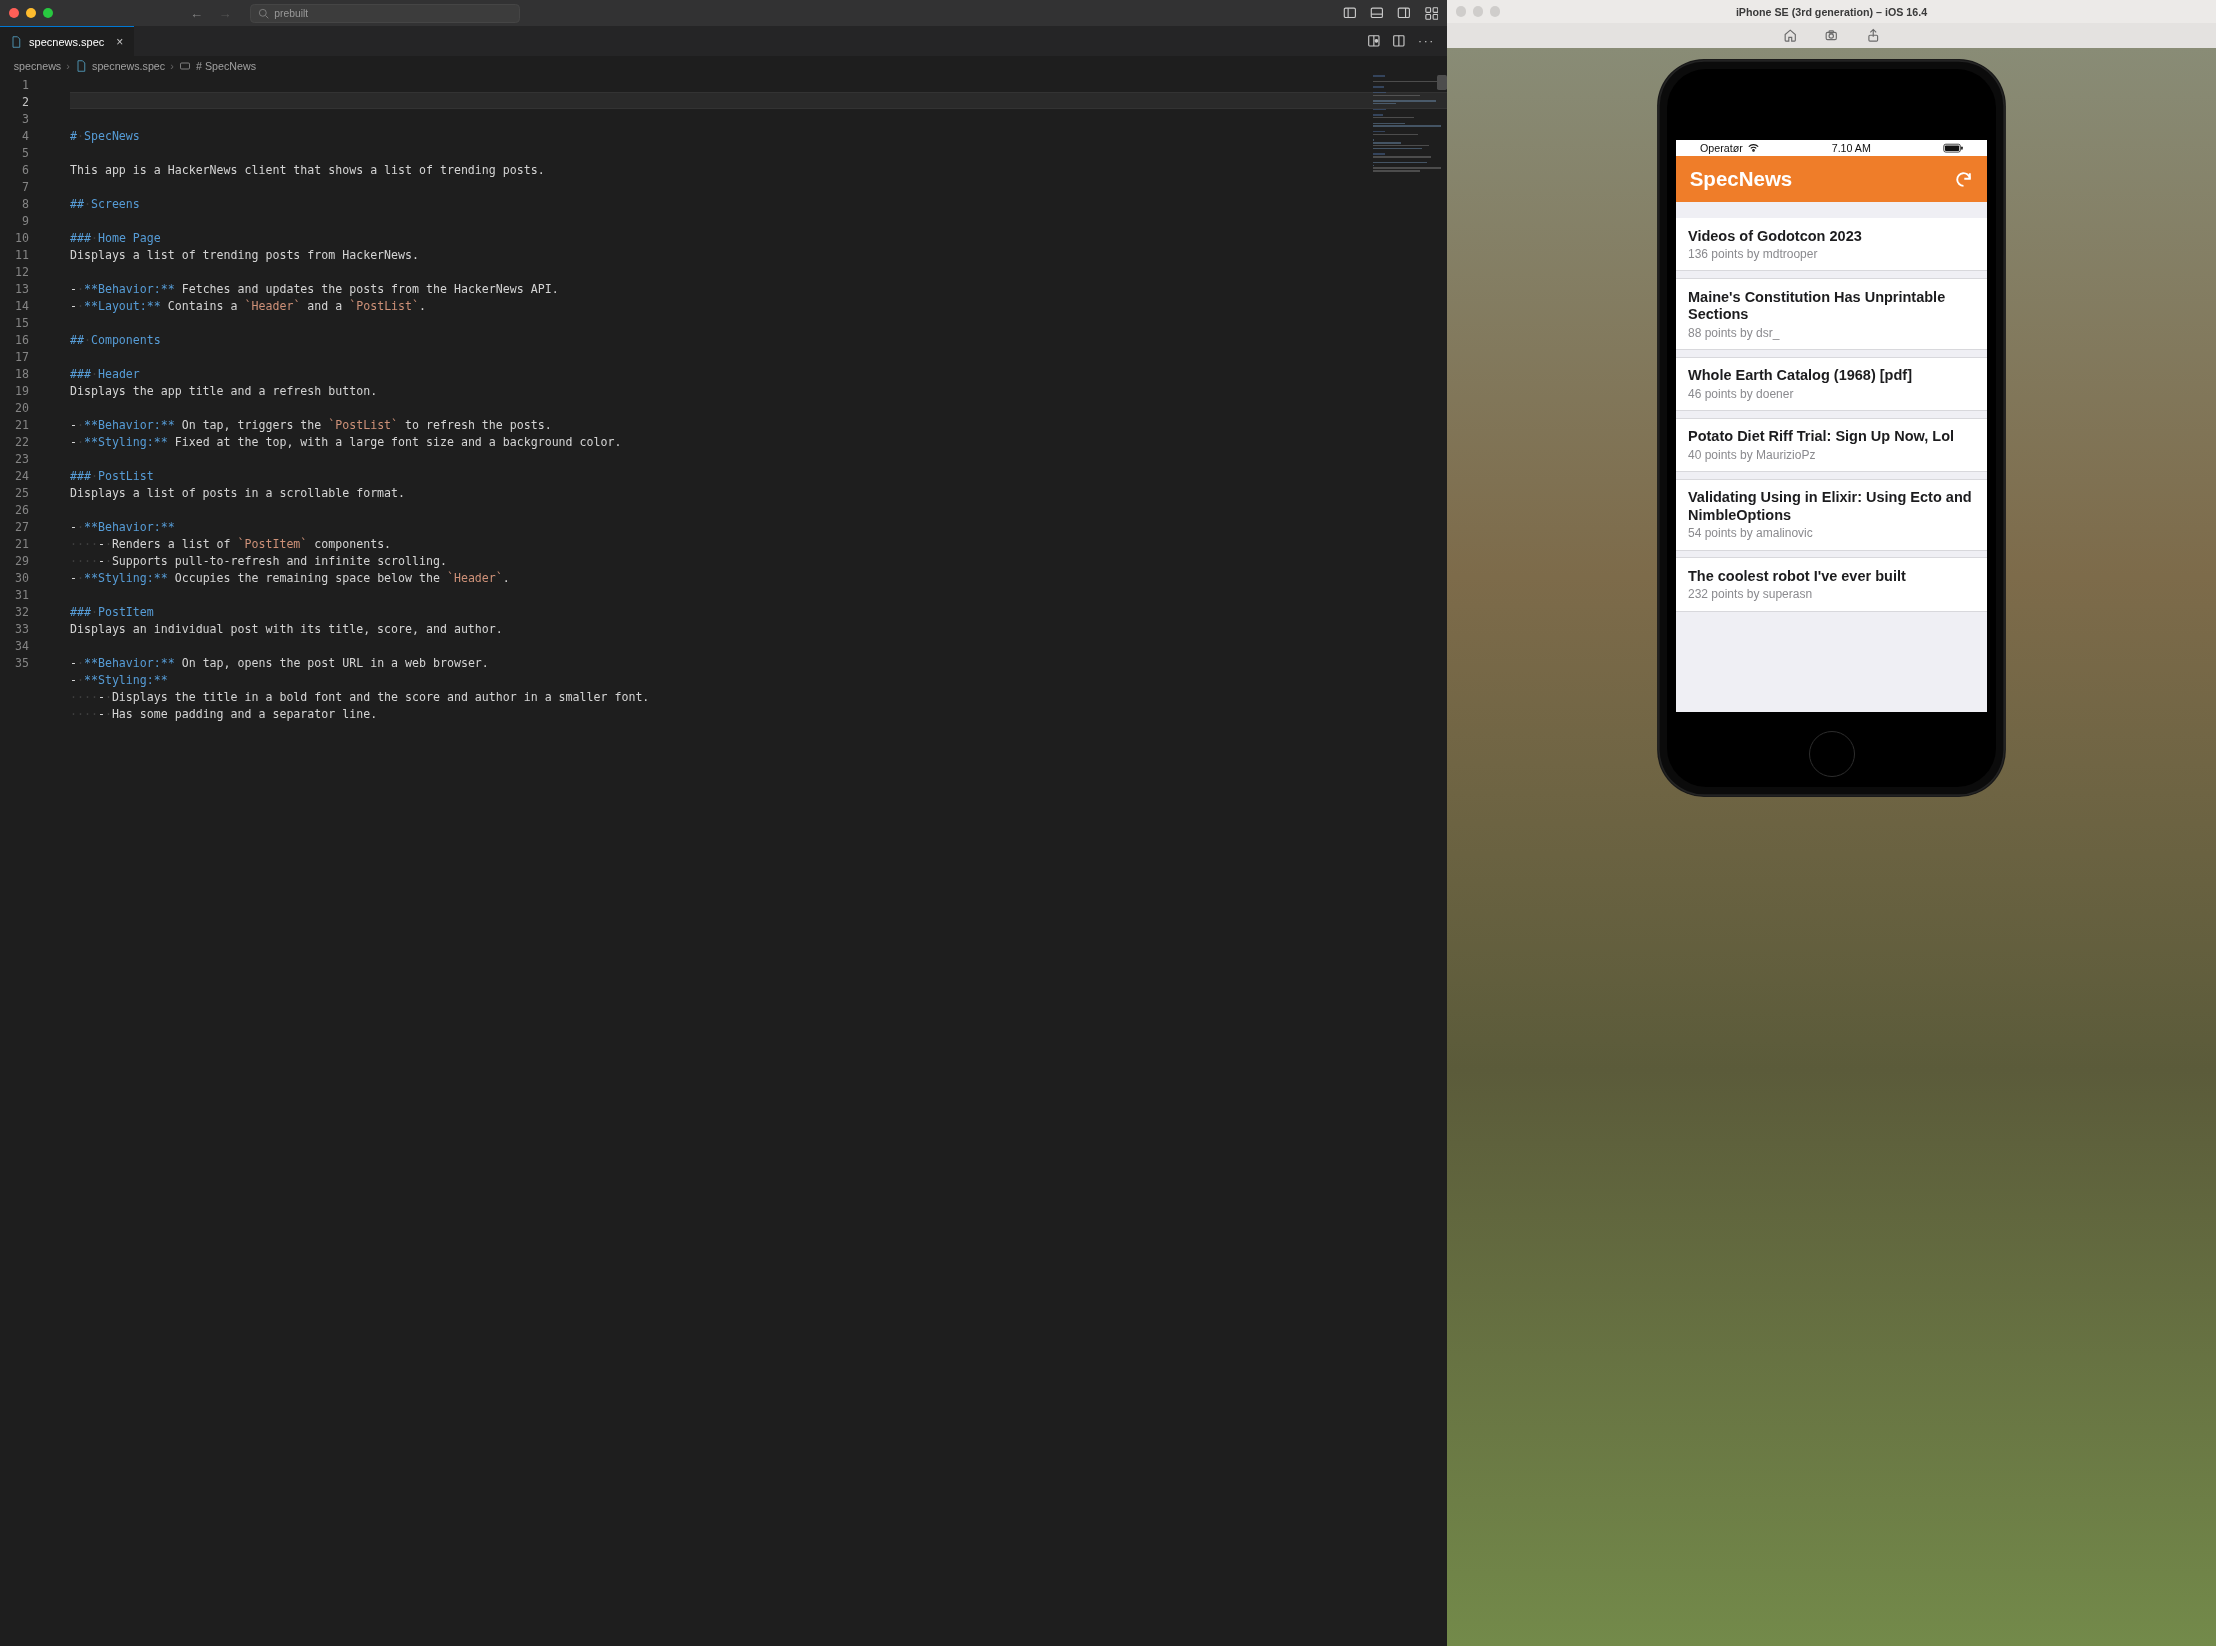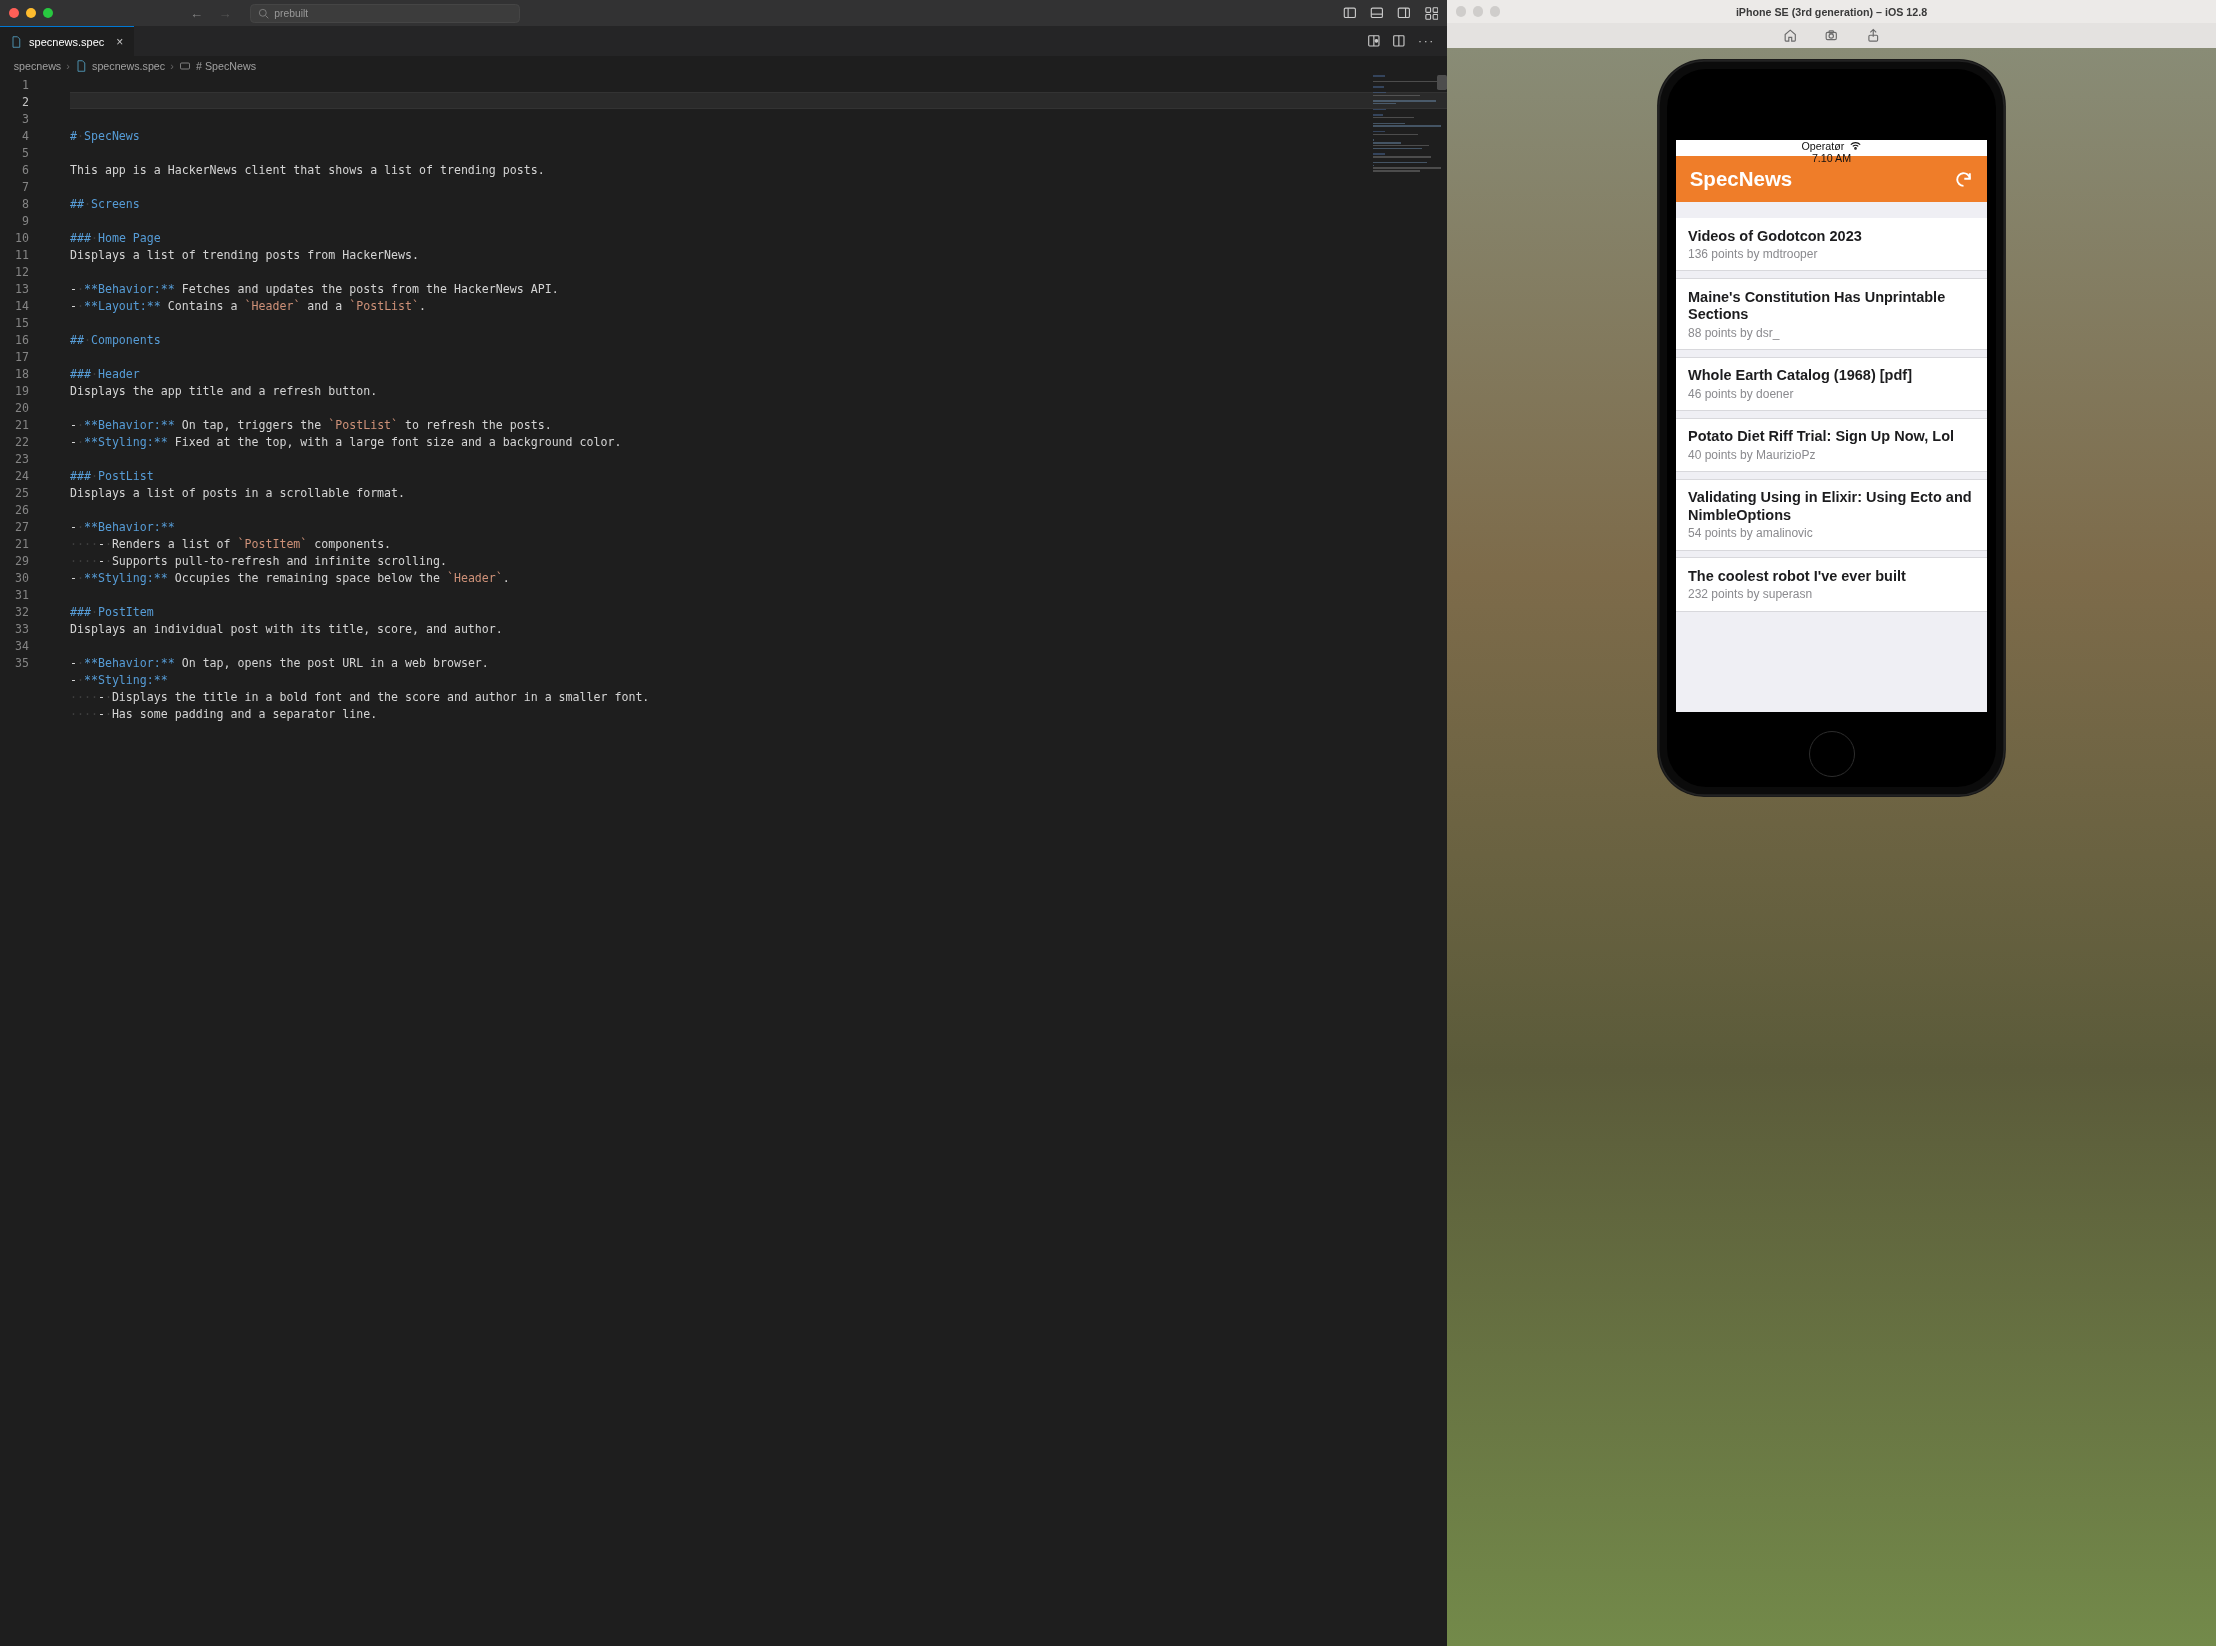--- a/index.html
+++ b/index.html
@@ -48,21 +48,21 @@
   .sim-side{flex:1; position:relative; background: linear-gradient(180deg,#8a8f7a 0%,#7d6b4a 35%,#5b5b3a 65%,#738a4a 100%); display:flex; flex-direction:column; align-items:center;}
   .sim-titlebar{height:23px;width:100%;background:#eceae8;display:flex;align-items:center;justify-content:center;position:relative;font-size:10.7px;color:#3a3a3a;font-weight:600;}
   .sim-traffic{position:absolute;left:8.6px;display:flex;gap:6.8px;}
   .sim-traffic span{width:10.3px;height:10.3px;border-radius:50%;background:#cfcdcb;display:inline-block;}
   .sim-toolbar{height:25px;width:100%;background:#e4e2e0;display:flex;align-items:center;justify-content:center;gap:27px;}
   .sim-toolbar svg{width:14.5px;height:14.5px;stroke:#6b6b6b;fill:none;stroke-width:1.6;}
 
   .device{margin-top:12px;width:347px;height:736px;background:#0b0b0b;border-radius:46px;padding:8.6px;box-shadow:0 0 0 0.9px #1a1a1a, inset 0 0 0 1.7px #222;}
   .device-inner{width:100%;height:100%;background:#000;border-radius:39px;padding:9.4px;position:relative;}
   .screen{width:100%;height:calc(100% - 128px);margin-top:62px;background:#efeff4;overflow:hidden;position:relative;}
-  .statusbar{height:16.3px;background:#fff;display:flex;align-items:center;justify-content:space-between;padding:0 6px;font-size:10.7px;font-weight:500;color:#111;flex-direction:column;}
+  .statusbar{height:16.3px;background:#fff;display:flex;align-items:center;justify-content:space-between;padding:0 24px;font-size:10.7px;font-weight:500;color:#111;}
   .statusbar-left{display:flex;align-items:center;gap:4.3px;}
   .appnav{height:46px;background:#ef7d29;display:flex;align-items:center;justify-content:space-between;padding:0 13.7px;}
   .appnav-title{color:#fff;font-size:20.5px;font-weight:800;}
   .appnav svg{width:19px;height:19px;stroke:#fff;fill:none;stroke-width:2.4;}
   .postlist{background:#efeff4;}
   .post{background:#fff;border-bottom:0.9px solid #d8d8dc;padding:9.4px 12px;}
   .post:not(:first-child){margin-top:6.8px;border-top:0.9px solid #d8d8dc;}
   .post:first-child{margin-top:16px;}
   .post-title{font-size:14.5px;font-weight:700;color:#1c1c1e;line-height:1.22;margin-bottom:1.7px;}
   .post-sub{font-size:12px;color:#8a8a8e;}
@@ -232,21 +232,21 @@
 </div>
 
 <div class="sim-side">
 
   <div class="sim-titlebar">
     <div class="sim-traffic">
       <span></span>
       <span></span>
       <span></span>
     </div>
-    <span>iPhone SE (3rd generation) – iOS 12.8</span>
+    <span>iPhone SE (3rd generation) – iOS 16.4</span>
   </div>
 
   <div class="sim-toolbar">
     <svg viewBox="0 0 20 20">
         <path d="M3 9l7-6 7 6v8a1 1 0 0 1-1 1h-4v-5H8v5H4a1 1 0 0 1-1-1z"></path>
       </svg>
     <svg viewBox="0 0 20 20">
         <rect x="3" y="6" width="14" height="10" rx="2"></rect>
         <circle cx="10" cy="11" r="3"></circle>
         <rect x="7" y="4" width="6" height="3" rx="1"></rect>

